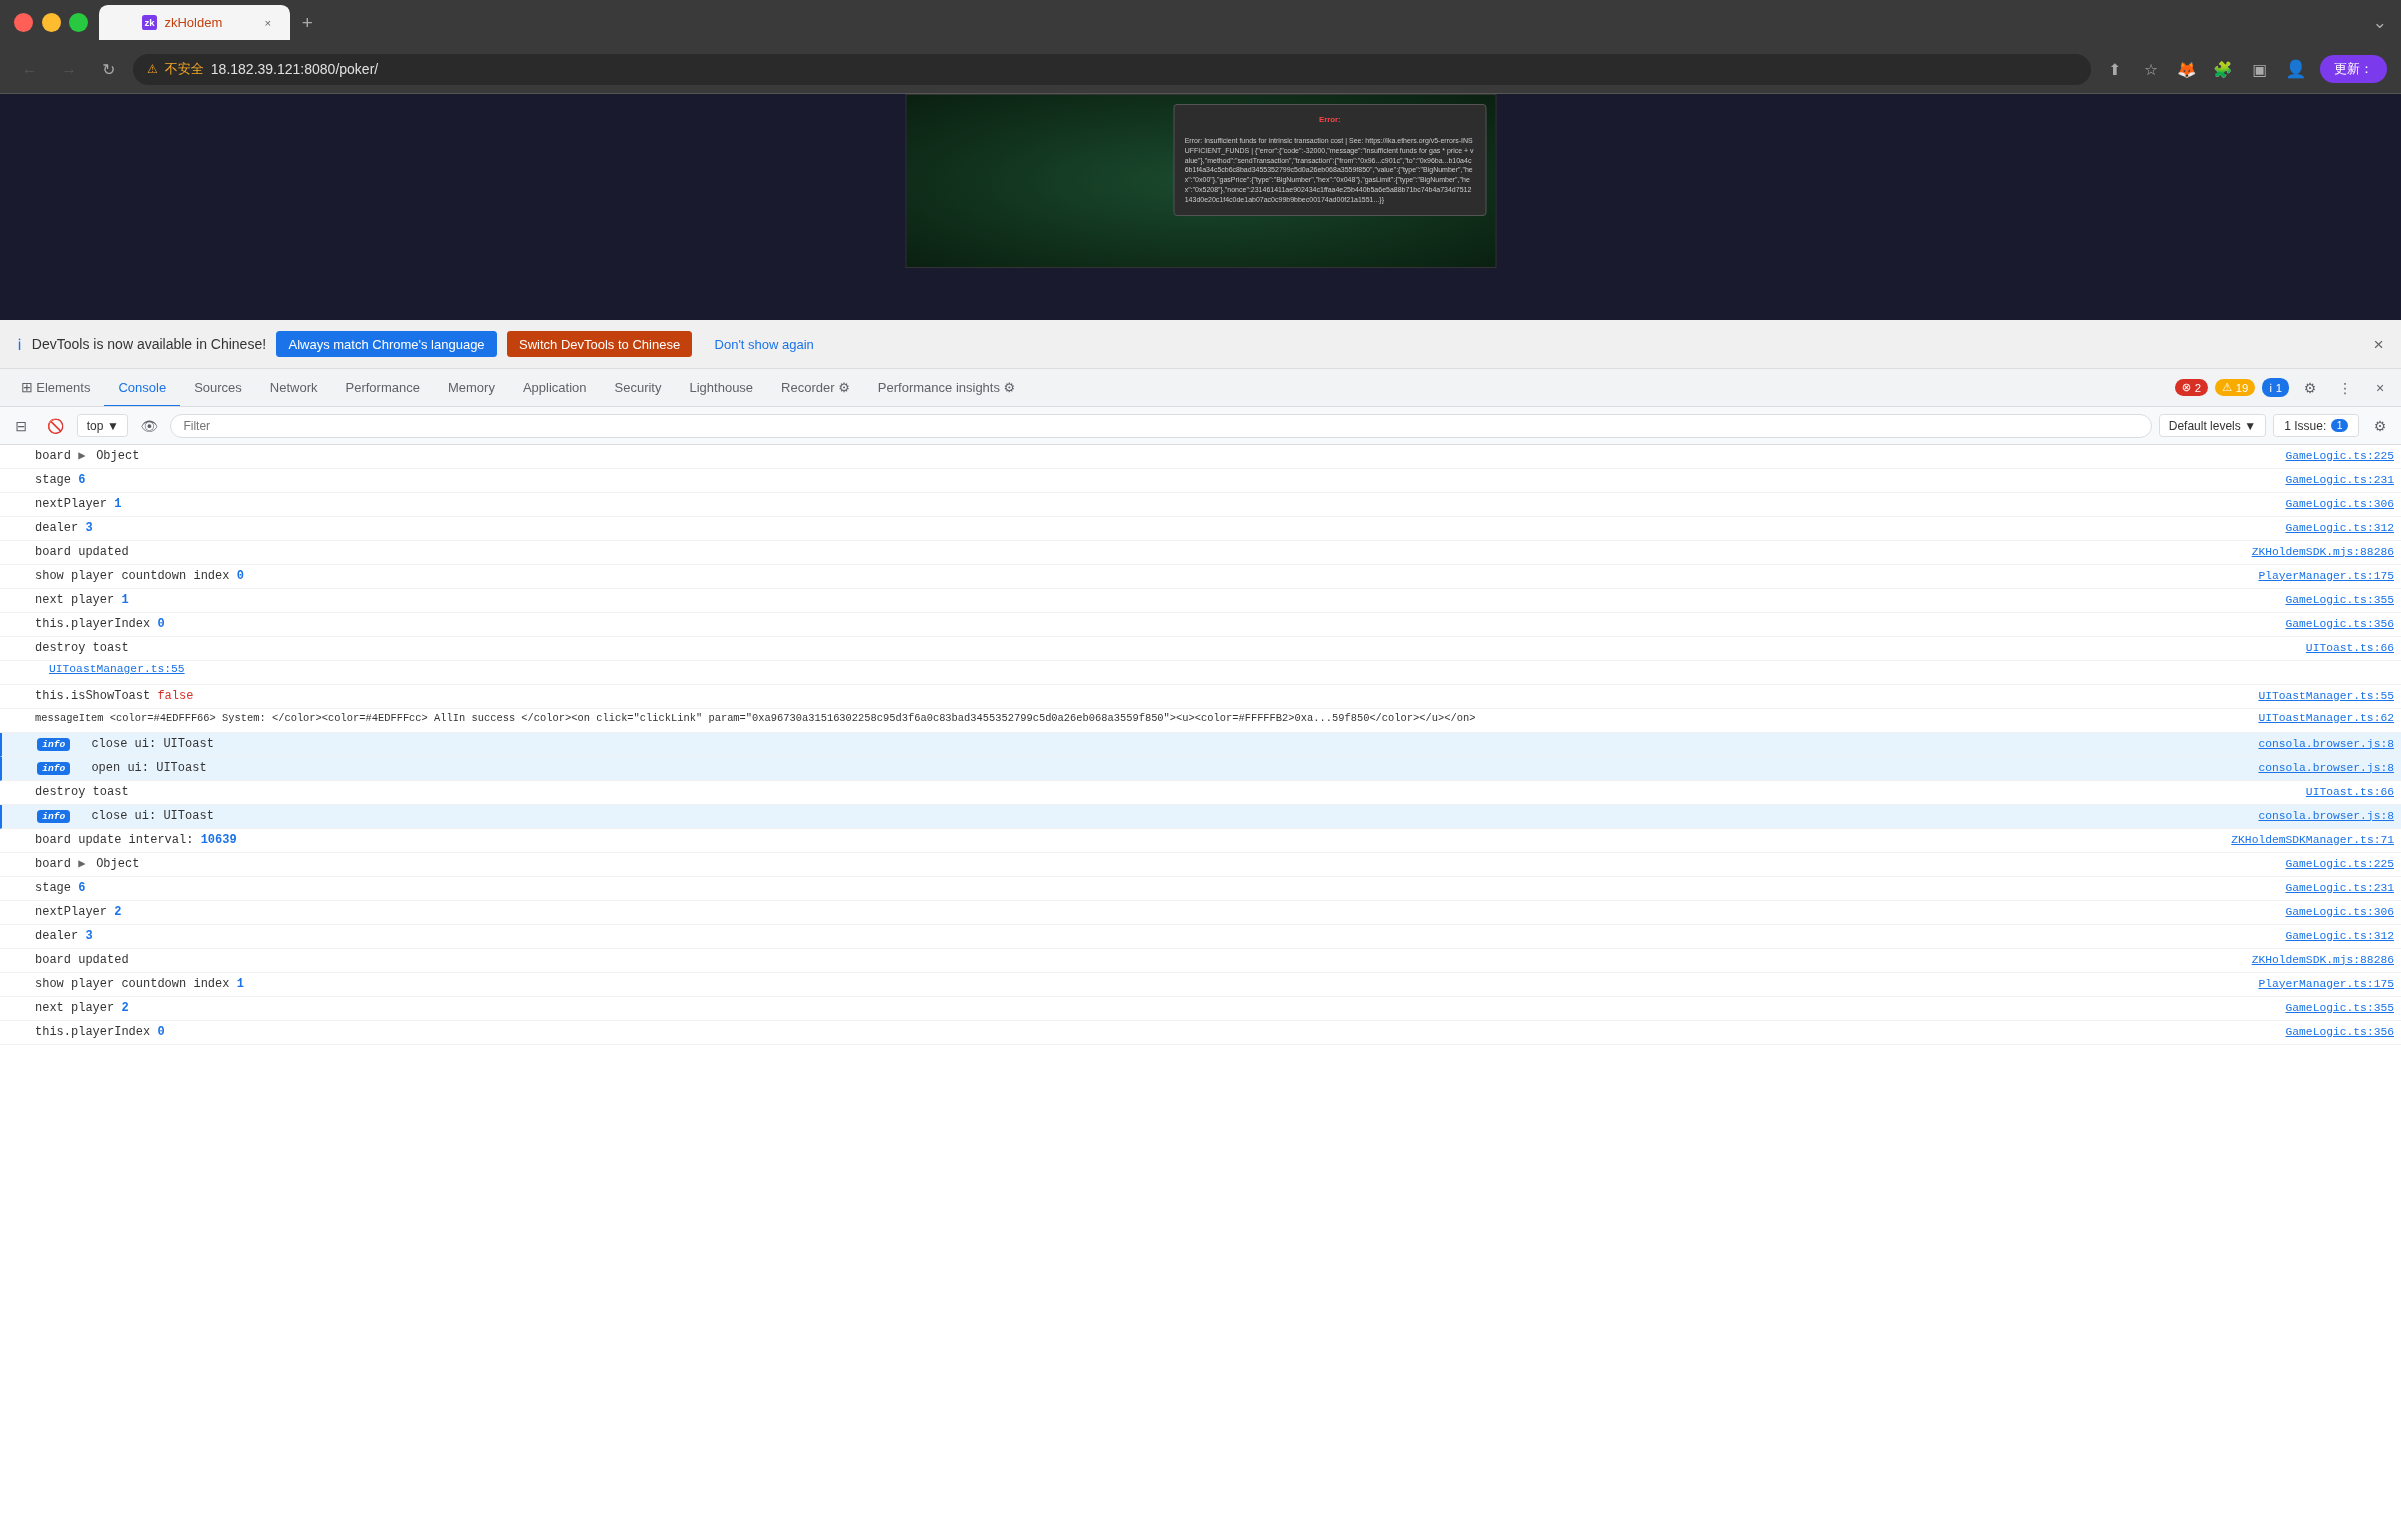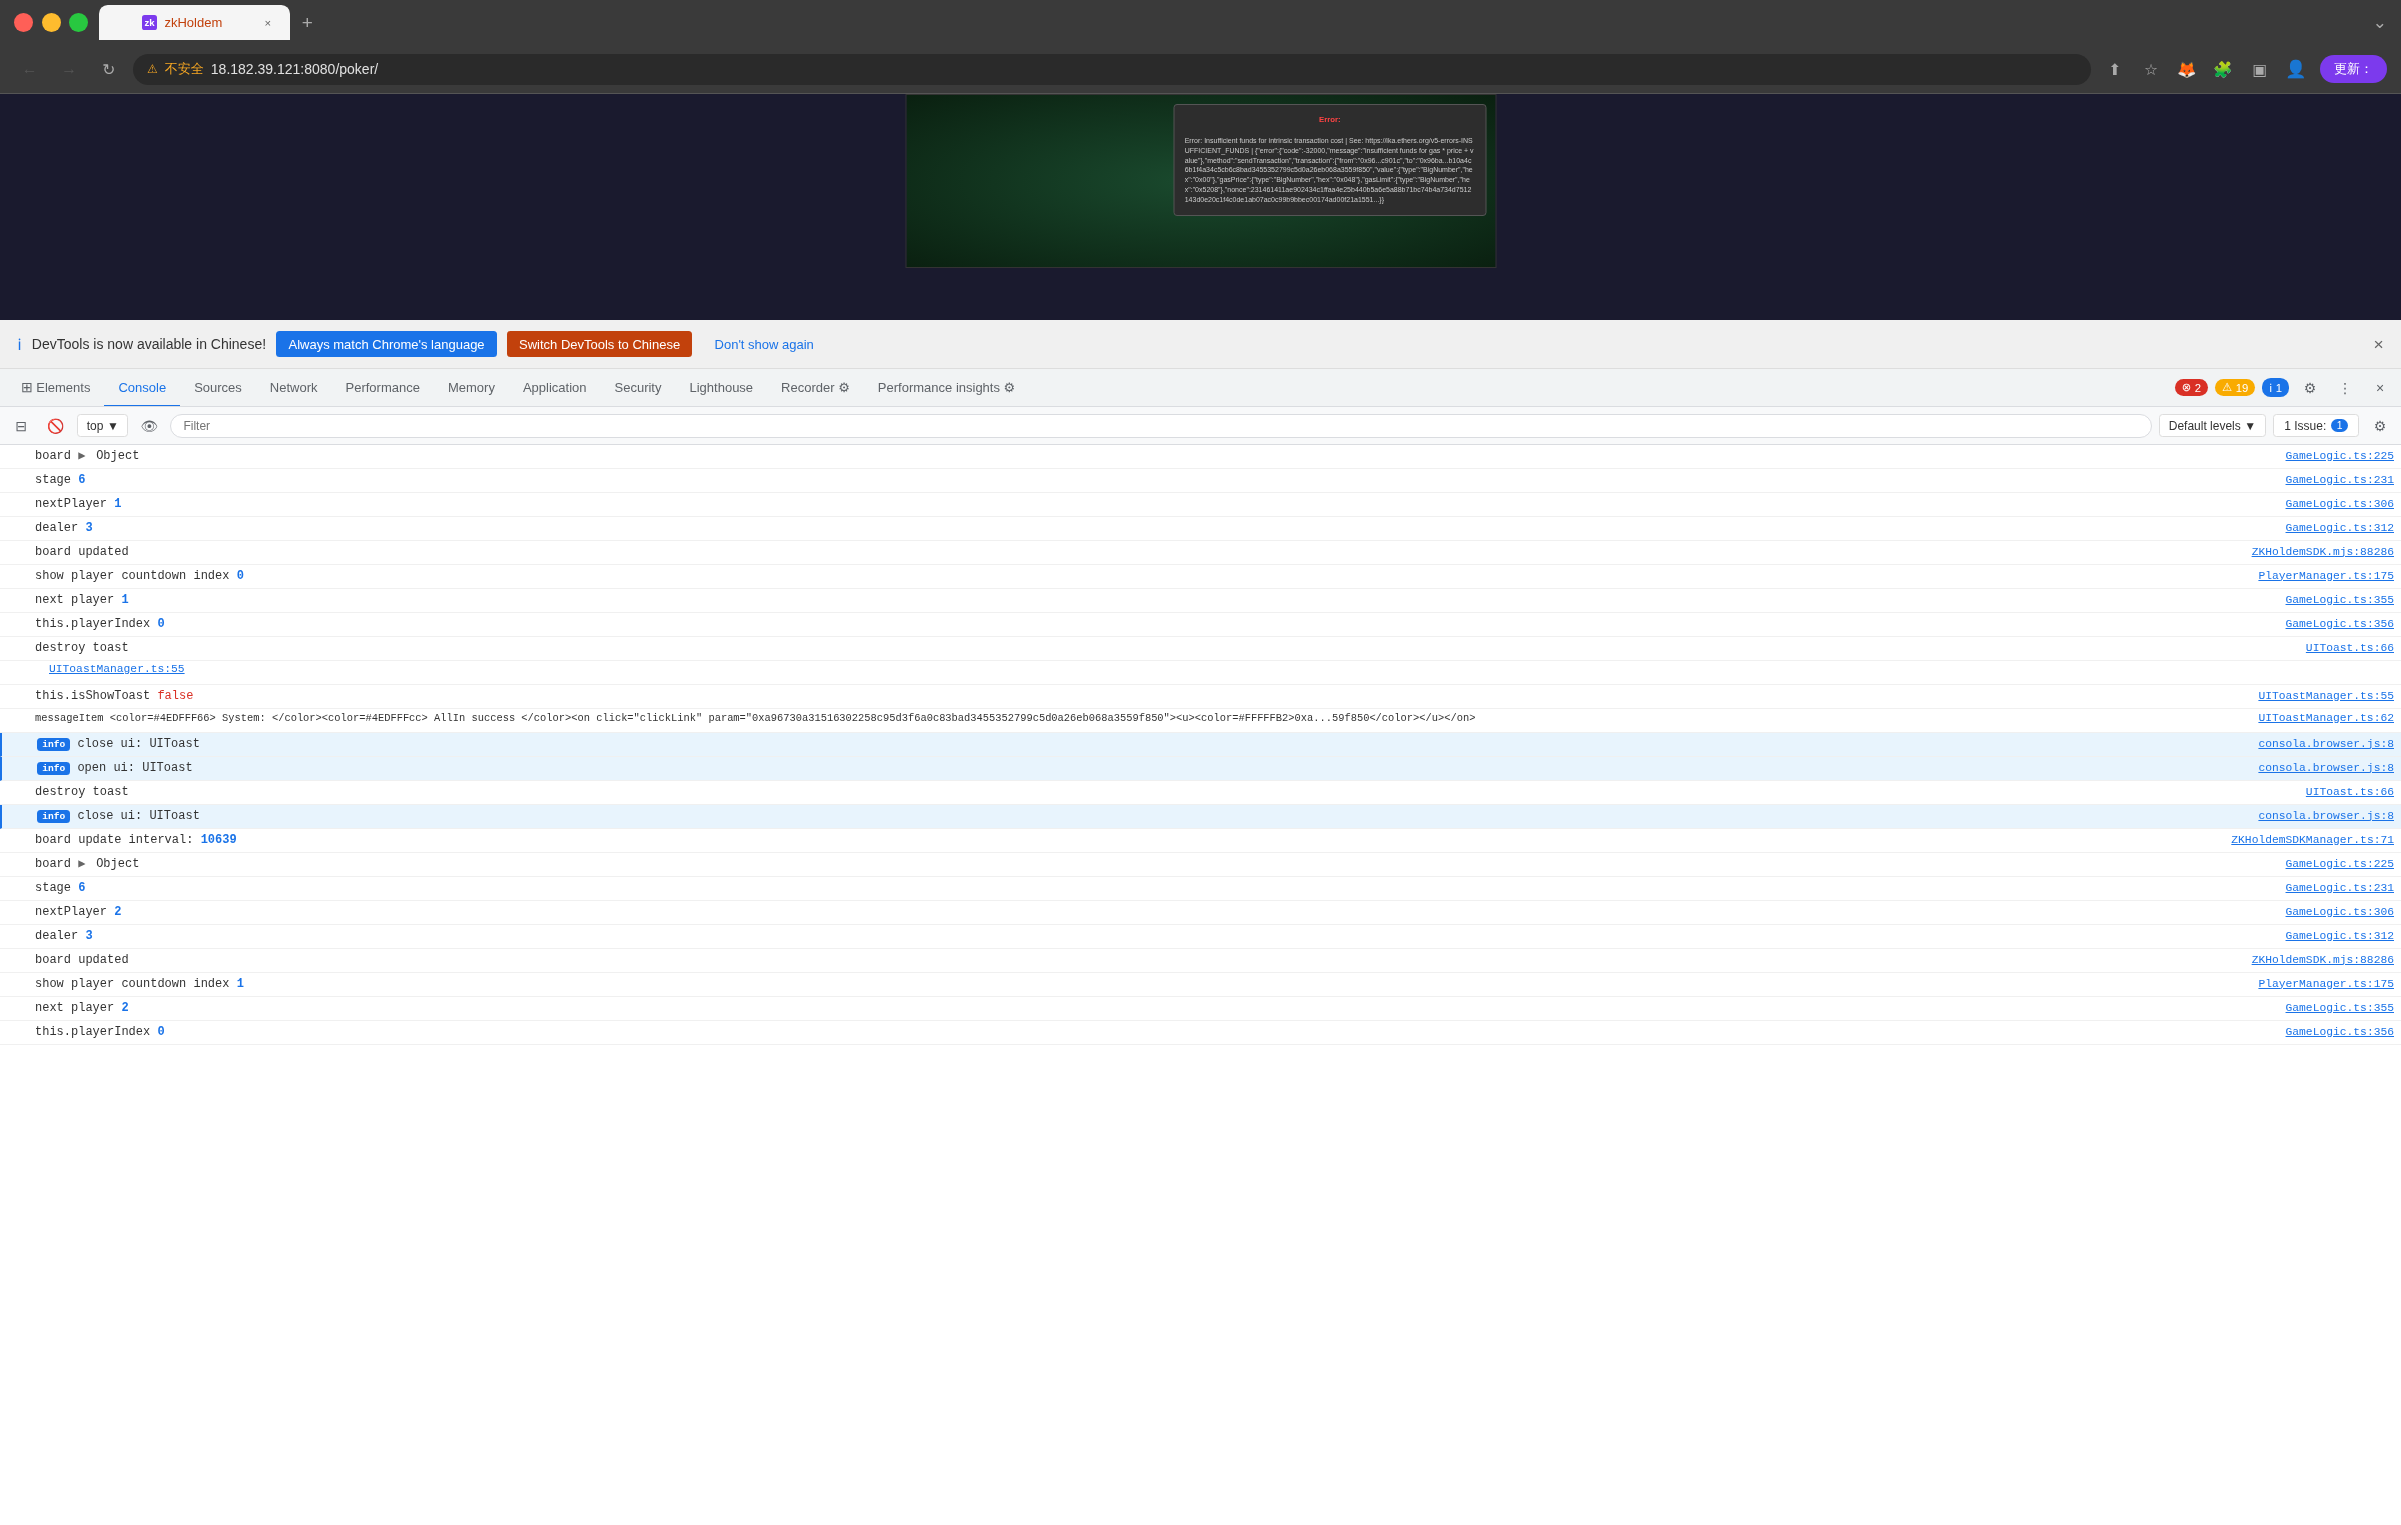--- a/index.html
+++ b/index.html
@@ -81,21 +81,21 @@
     .issues-badge { display: flex; align-items: center; gap: 5.2px; padding: 3.5px 10.4px; background: #fff; border: 0.9px solid #ddd; border-radius: 3.5px; font-size: 12px; color: #333; cursor: pointer; }
     .issue-count { background: #1a73e8; color: white; border-radius: 8.7px; padding: 0.9px 5.2px; font-size: 10.4px; }
 
     
     .console-output { flex: 1; overflow-y: auto; font-family: 'Menlo', 'Monaco', 'Courier New', monospace; font-size: 12px; background: white; }
     .console-line { display: flex; align-items: baseline; padding: 1.7px 7px 1.7px 35px; border-bottom: 0.9px solid #f0f0f0; min-height: 24px; position: relative; }
     .console-line.info-line { background: #e8f4fd; border-left: 2.6px solid #1a73e8; }
     .line-content { flex: 1; color: #333; word-break: break-all; line-height: 1.5; }
     .line-source { color: #1a73e8; font-size: 11.3px; text-decoration: underline; cursor: pointer; white-space: nowrap; margin-left: 14px; }
     .highlight-blue { color: #1a73e8; font-weight: bold; }
-    .info-badge { display: inline-flex; align-items: center; justify-content: center; background: #1a73e8; color: white; border-radius: 3.5px; padding: 0.9px 5.2px; font-size: 9.6px; font-weight: bold; margin-right: 7px; vertical-align: middle; }
+    .info-badge { display: inline-flex; align-items: center; justify-content: center; background: #1a73e8; color: white; border-radius: 3.5px; padding: 0.9px 5.2px; font-size: 9.6px; font-weight: bold; margin-right: 21px; vertical-align: middle; font-style: italic; }
     .arrow { color: #666; margin-right: 3.5px; }
   </style>
 </head>
 <body>
 
 <div class="browser-window">
 
   <div class="title-bar">
     <div class="traffic-lights">
       <div class="traffic-light red"></div>

